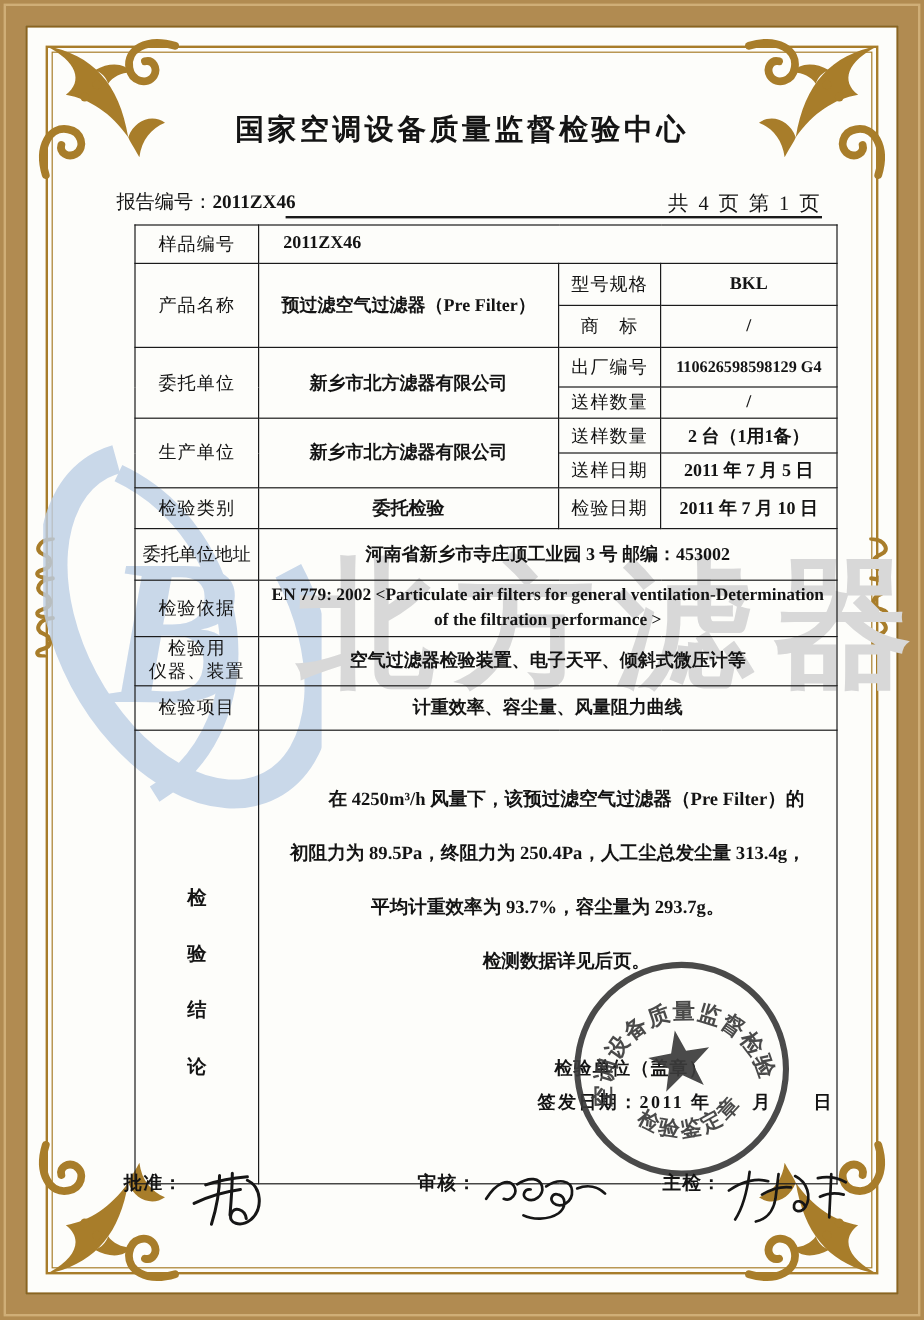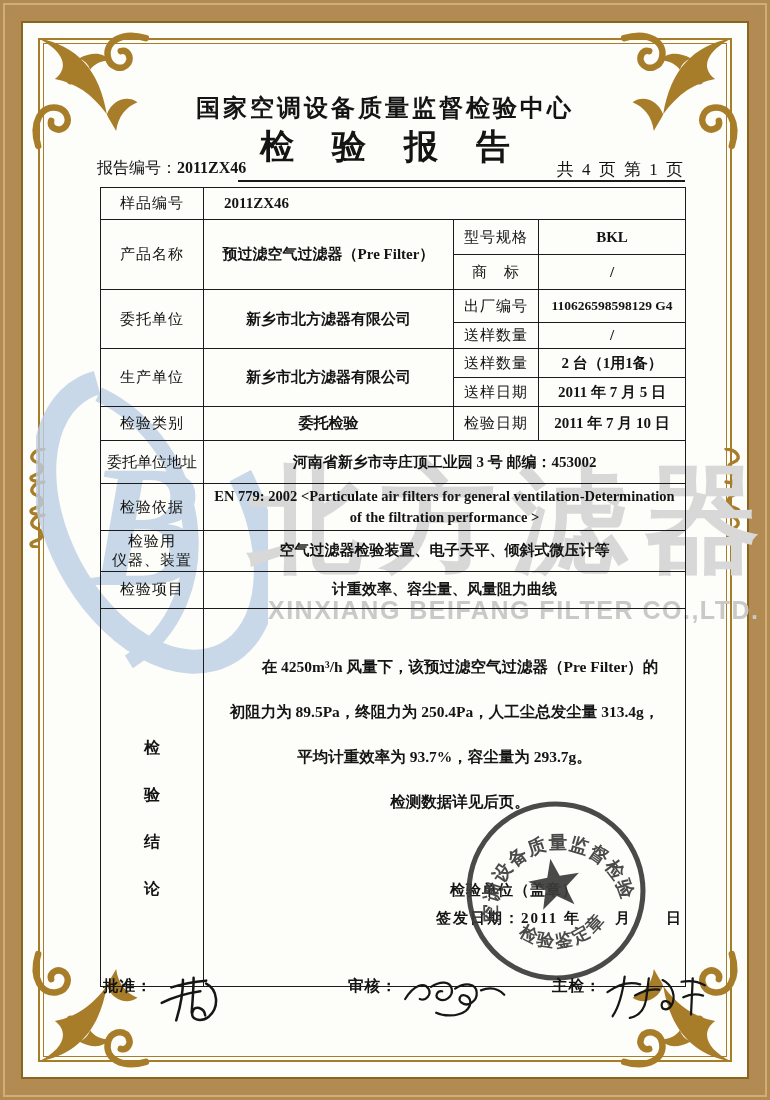--- a/index.html
+++ b/index.html
@@ -33,21 +33,21 @@
             font-size:24px;font-weight:bold;letter-spacing:3px;}
   .doc-title{position:absolute;top:124px;left:0;right:0;z-index:2;text-align:center;
              font-size:34px;font-weight:bold;letter-spacing:38px;padding-left:38px;box-sizing:border-box;}
   .report-line{position:absolute;top:158px;left:97px;width:588px;z-index:2;display:flex;
                justify-content:space-between;font-size:16px;}
   .report-line .num{font-weight:bold;}
   .page-info{font-size:17px;letter-spacing:2px;}
   .header-underline{position:absolute;top:180px;left:238px;width:447px;height:2px;background:#1a1a1a;z-index:2;}
 
   
-  .main-table{position:absolute;top:187px;left:100px;width:585px;z-index:2;
+  .main-table{position:absolute;top:187px;left:112px;width:585px;z-index:2;
               border-collapse:collapse;table-layout:fixed;padding-left:34px;}
   .main-table td{border:1.6px solid #1b1b1b;font-size:15px;text-align:center;
                  padding:1px 4px;overflow:hidden;}
   .main-table td.lbl{font-weight:normal;letter-spacing:1px;}
   .main-table td.val{font-weight:bold;}
   .main-table td.left{text-align:left;padding-left:20px;}
   td.basis-cell{font-size:14.5px;font-weight:bold;line-height:1.45;padding:2px 8px;}
   .instr-lbl div{line-height:1.25;}
 
   
@@ -152,24 +152,22 @@
   </svg>
 
   <svg class="wm-logo" viewBox="0 0 230 340">
     <g fill="none" stroke="#bdcfe6">
       <ellipse cx="118" cy="168" rx="96" ry="150" stroke-width="24" stroke-dasharray="600 230" transform="rotate(-28 118 168)"></ellipse>
       <path d="M62,42 C168,92 188,248 92,308" stroke-width="15"></path>
     </g>
     <text x="50" y="232" font-size="172" font-weight="bold" font-style="italic" font-family="Liberation Serif, DejaVu Serif, serif" fill="#bdcfe6">B</text>
   </svg>
   <div class="wm-cn">北方滤器</div>
-  <div class="wm-en">XINXIANG BEIFANG FILTER CO.,LTD.</div>
 
   <div class="org-name">国家空调设备质量监督检验中心</div>
-  <div class="doc-title">检验报告</div>
   <div class="report-line">
     <span><span>报告编号：</span><span class="num">2011ZX46</span></span>
     <span class="page-info">共 4 页 第 1 页</span>
   </div>
   <div class="header-underline"></div>
 
   <table class="main-table">
     <colgroup>
         <col style="width:103px">
         <col style="width:250px">

